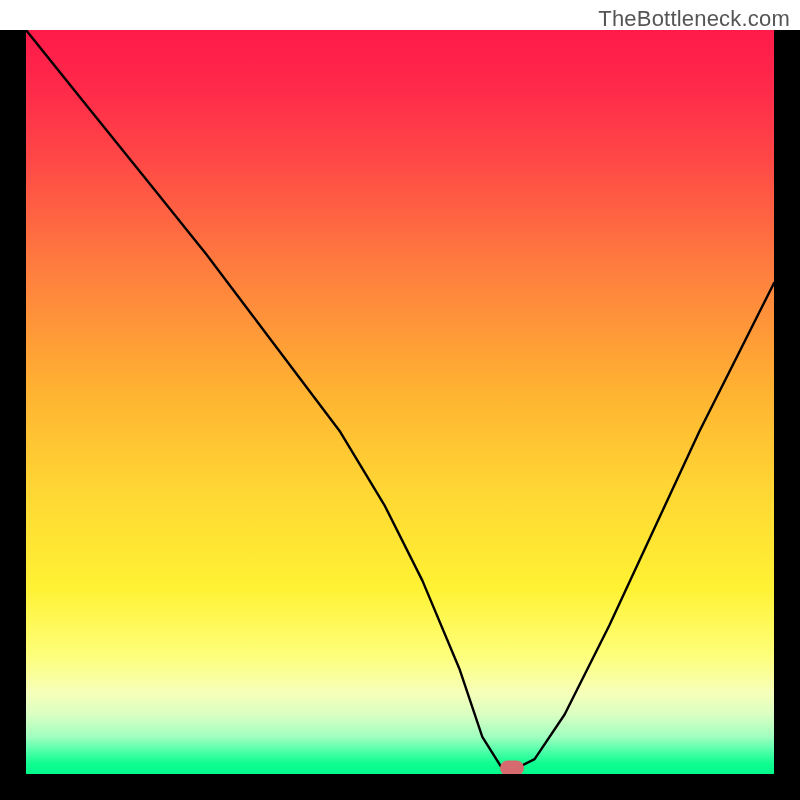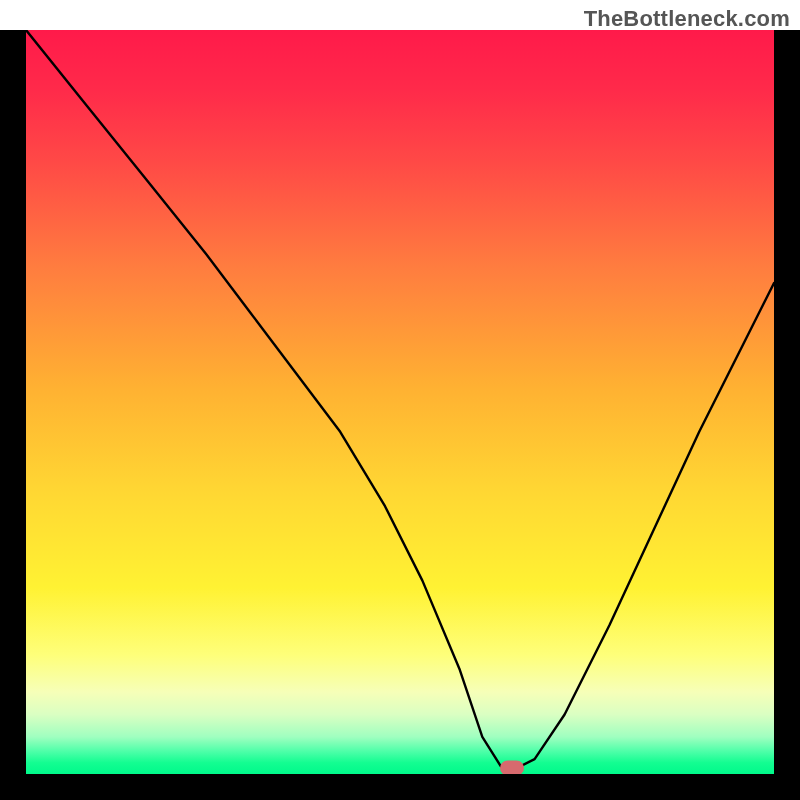--- a/index.html
+++ b/index.html
@@ -13,21 +13,21 @@
   .wrap {
     position: relative;
     width: 800px;
     height: 800px;
   }
   .watermark {
     position: absolute;
     top: 6px;
     right: 10px;
     font-size: 22px;
-    font-weight: 700;
+    font-weight: 400;
     color: #555;
     letter-spacing: 0.2px;
     z-index: 5;
   }
   .frame {
     position: absolute;
     left: 0;
     top: 30px;
     width: 800px;
     height: 770px;

